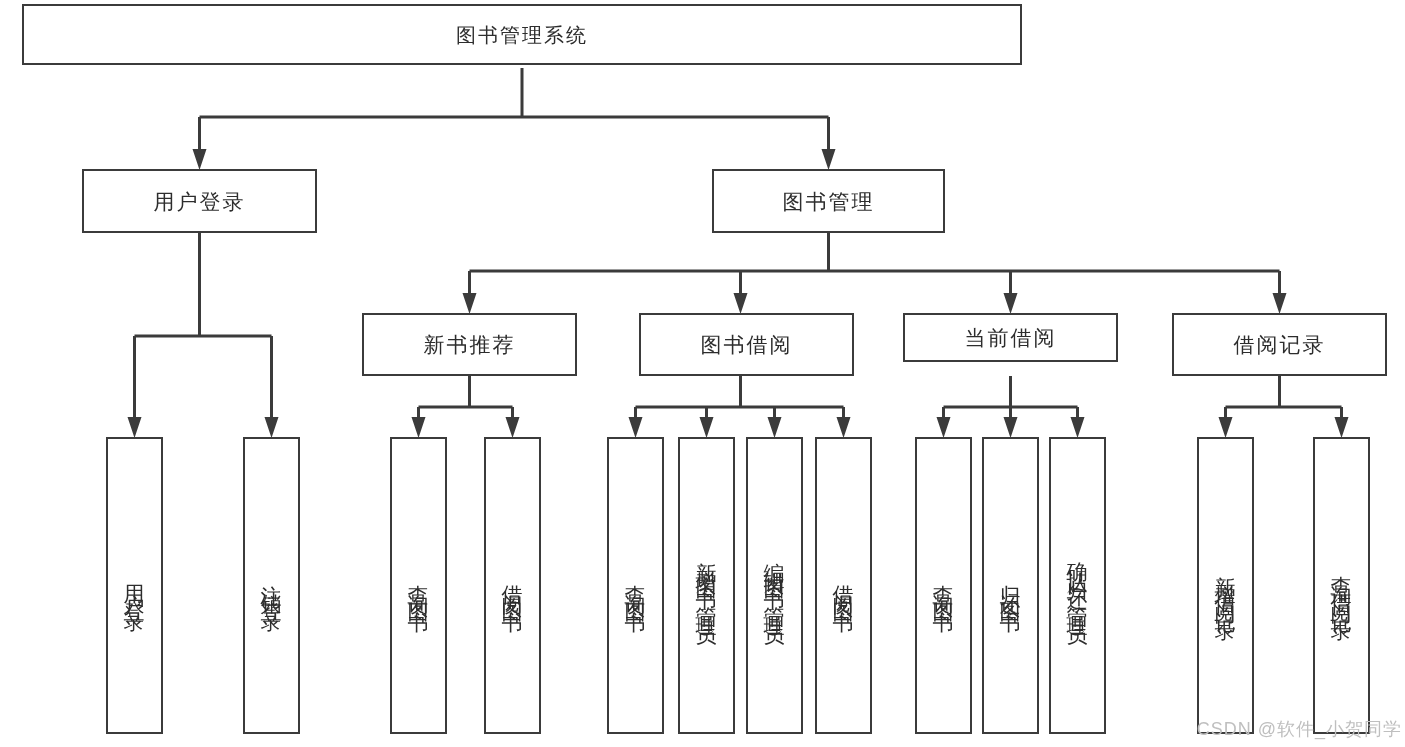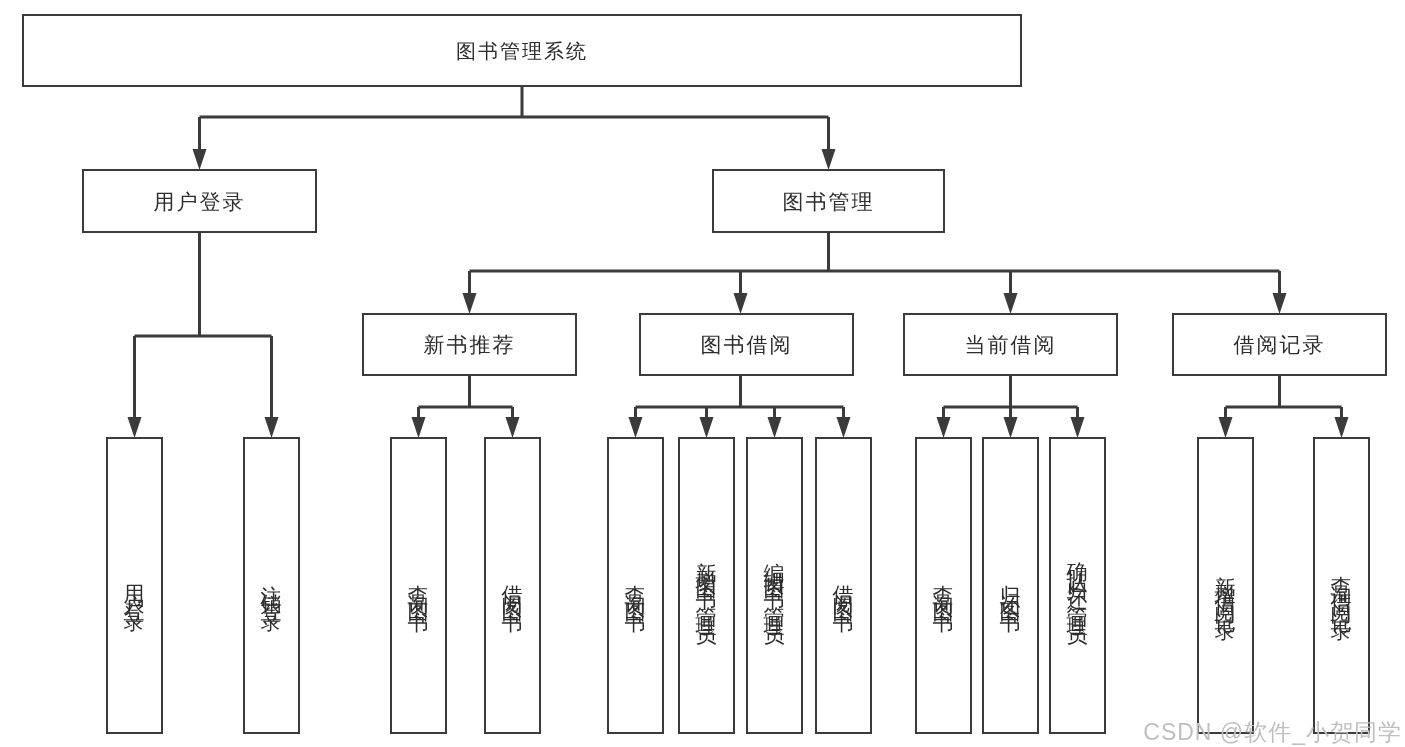--- a/index.html
+++ b/index.html
@@ -14,21 +14,21 @@
   }
   .h-label{font-size:21px;color:#2d2d2d;letter-spacing:2px;white-space:nowrap;line-height:1;}
   .title-label{font-size:20px;}
   .v-label{
     writing-mode:vertical-rl;text-orientation:mixed;
     font-size:21px;color:#2d2d2d;letter-spacing:9px;line-height:1;white-space:nowrap;
   }
   .leaf{left:0;top:437px;width:57px;height:297px;}
   #watermark{
     position:absolute;top:717px;right:3px;z-index:5;
-    font-size:23px;color:#bfbfbf;letter-spacing:1px;white-space:nowrap;
+    font-size:18px;color:#bfbfbf;letter-spacing:1px;white-space:nowrap;
   }
 </style>
 </head>
 <body>
 
 <div id="canvas">
 
   <svg id="connector-svg" viewBox="0 0 1405 747" xmlns="http://www.w3.org/2000/svg">
     <path fill="none" stroke="#3b3b3b" stroke-width="3" d="M522 68 V118
              M199.5 117 H828.5
@@ -77,38 +77,38 @@
              M699.5 417 L713.5 417 L706.5 438 Z
              M767.5 417 L781.5 417 L774.5 438 Z
              M836.5 417 L850.5 417 L843.5 438 Z
              M936.5 417 L950.5 417 L943.5 438 Z
              M1003.5 417 L1017.5 417 L1010.5 438 Z
              M1070.5 417 L1084.5 417 L1077.5 438 Z
              M1218.5 417 L1232.5 417 L1225.5 438 Z
              M1334.5 417 L1348.5 417 L1341.5 438 Z"></path>
   </svg>
 
-  <div class="box" style="left:22px;top:14px;width:1000px;height:73px;">
+  <div class="box" style="left:22px;top:4px;width:1000px;height:61px;">
     <span class="h-label title-label">图书管理系统</span>
   </div>
 
   <div class="box" style="left:82px;top:169px;width:235px;height:64px;">
     <span class="h-label">用户登录</span>
   </div>
   <div class="box" style="left:712px;top:169px;width:233px;height:64px;">
     <span class="h-label">图书管理</span>
   </div>
 
   <div class="box" style="left:362px;top:313px;width:215px;height:63px;">
     <span class="h-label">新书推荐</span>
   </div>
   <div class="box" style="left:633px;top:313px;width:215px;height:63px;margin-left:6px;">
     <span class="h-label">图书借阅</span>
   </div>
-  <div class="box" style="left:903px;top:313px;width:215px;height:63px;">
+  <div class="box" style="left:903px;top:313px;width:215px;height:49px;">
     <span class="h-label">当前借阅</span>
   </div>
   <div class="box" style="left:1172px;top:313px;width:215px;height:63px;">
     <span class="h-label">借阅记录</span>
   </div>
 
   <div class="box leaf" style="left:106px;">
     <span class="v-label">用户登录</span>
   </div>
   <div class="box leaf" style="left:243px;">

